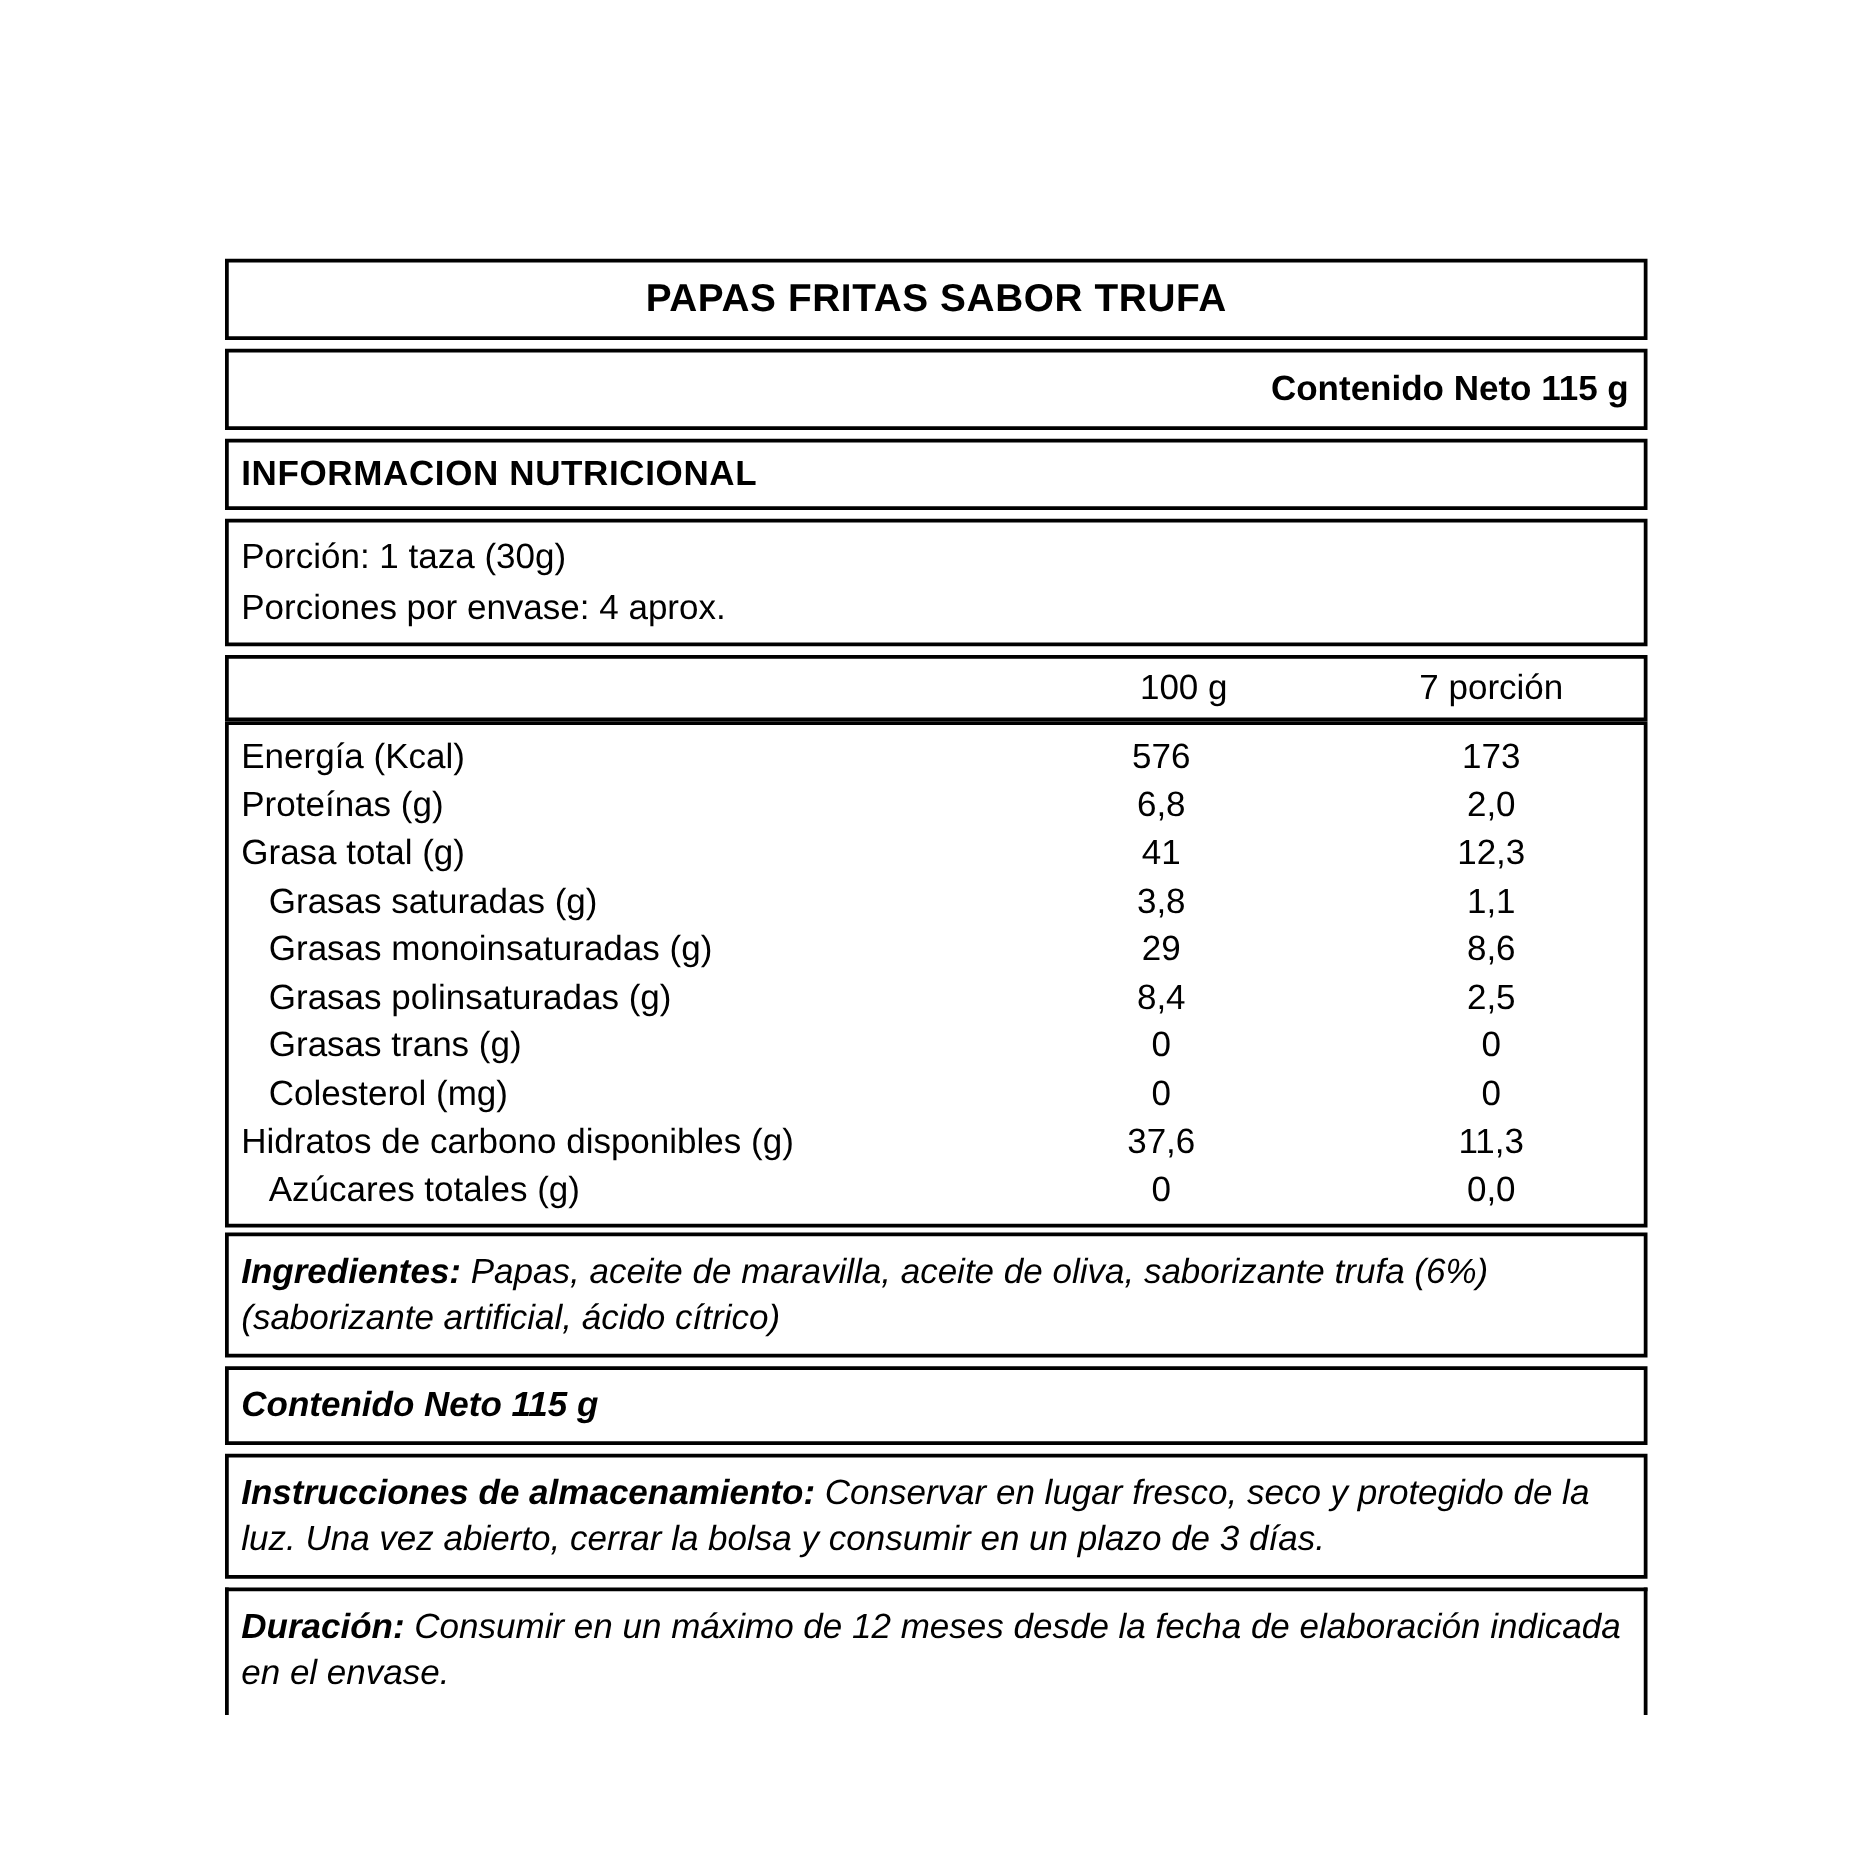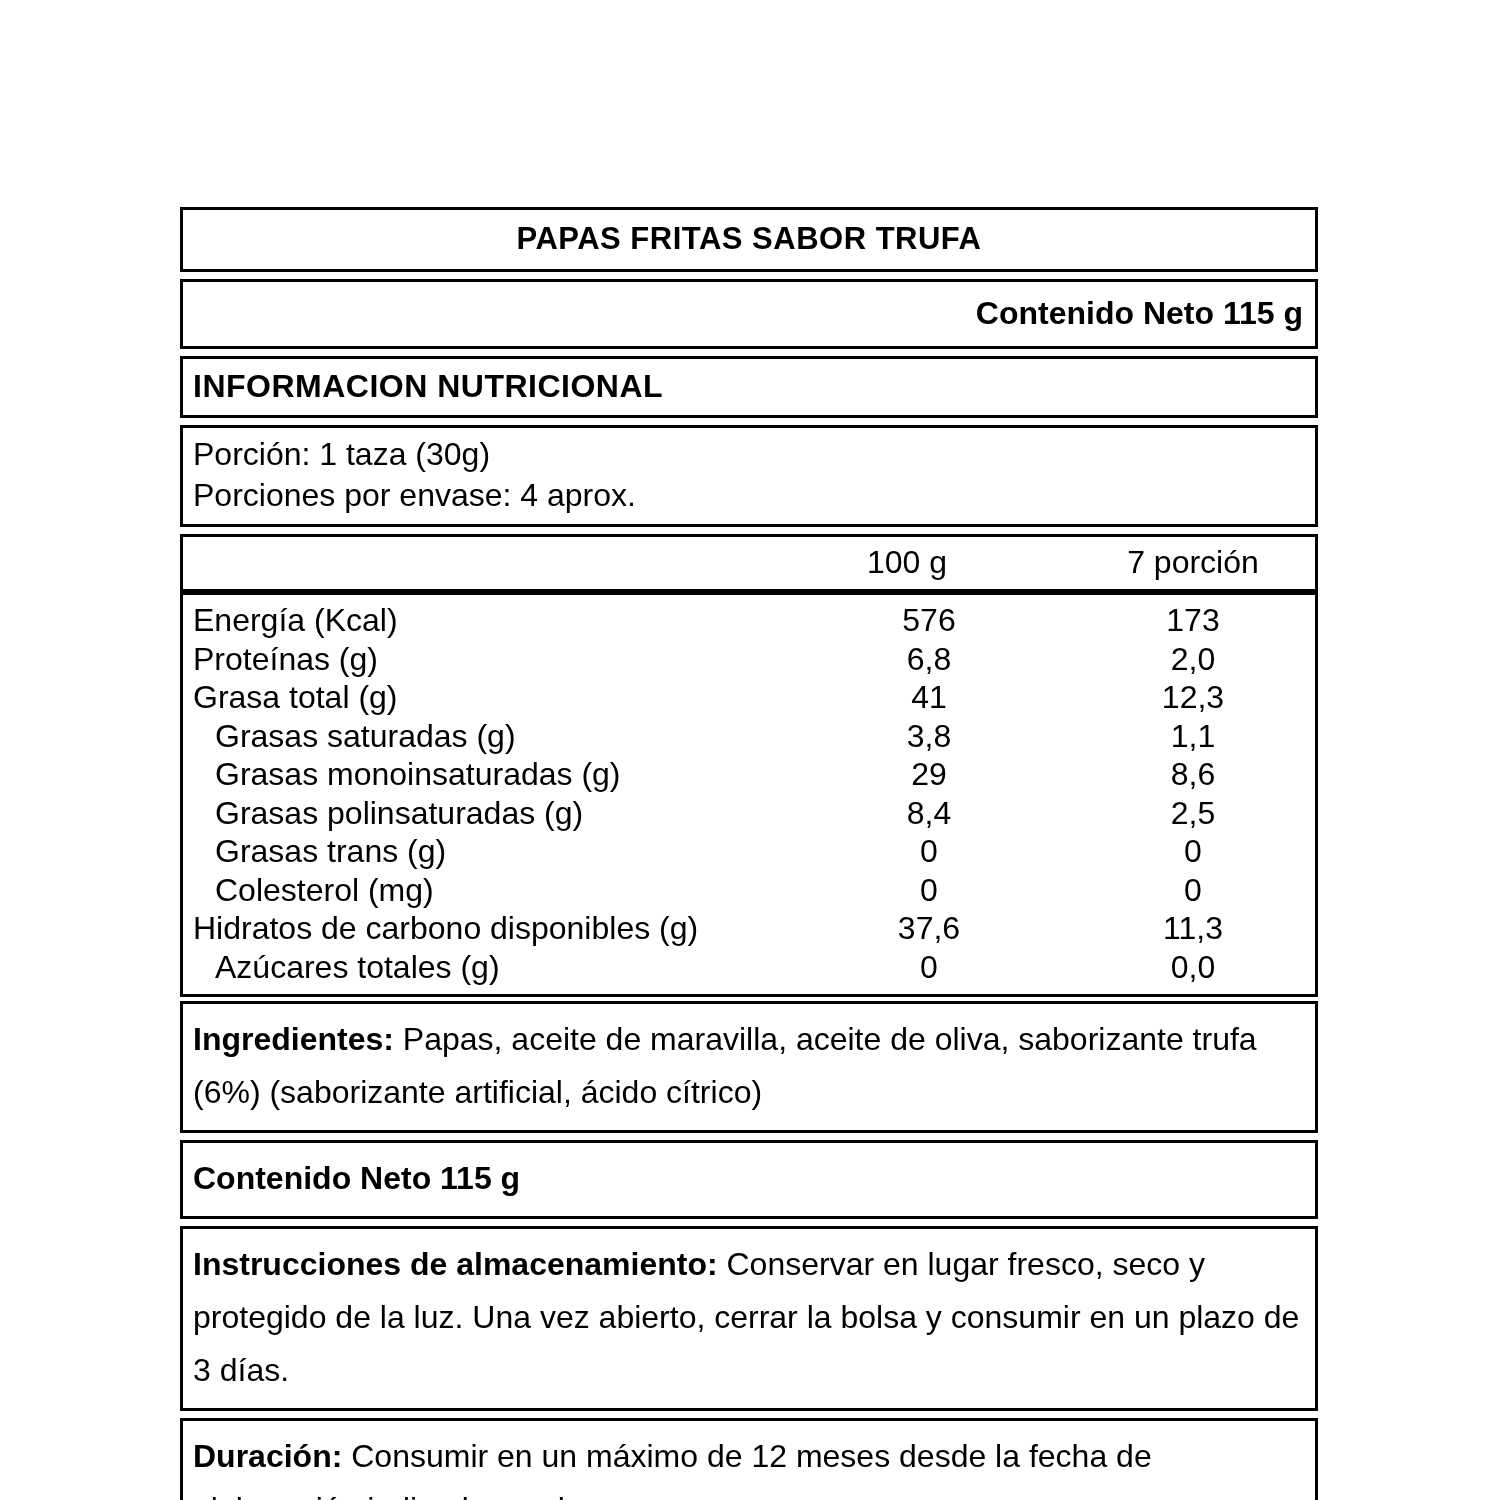--- a/index.html
+++ b/index.html
@@ -18,21 +18,21 @@
   .sheet {
     position: absolute;
     left: 180px;
     top: 207px;
     width: 1138px;
   }
   .box {
     border: 3px solid #000000;
     background: #ffffff;
     margin-bottom: 7px;
-    font-size: 32px;
+    font-size: 28px;
     box-sizing: border-box;
   }
   .title-box {
     text-align: center;
     font-weight: bold;
     font-size: 31px;
     letter-spacing: 0.5px;
     padding: 11px 0 12px 0;
   }
   .netcontent-box {
@@ -56,40 +56,40 @@
   }
   .cols .num {
     text-align: center;
   }
   .cols .c2 {
     padding-right: 26px;
   }
   .colhead-box {
     margin-bottom: 0;           
     padding: 7px 0 8px 0;
-    gap: 40px;
   }
   .nutrients-box {
     padding: 6px 0 8px 0;
     margin-bottom: 4px;
   }
   .nutrient-row {
     line-height: 38.5px;
     gap: 18px;
   }
   .nutrient-row .nname {
     padding-left: 10px;
     white-space: nowrap;
   }
   .nutrient-row.sub .nname {
     padding-left: 32px;
   }
   .text-box {
     padding: 9px 12px 11px 10px;
-    line-height: 53px;
+    line-height: 37px;
+    font-style: italic;
   }
   .bold { font-weight: bold; }
   .duration-box {
     border-bottom: none;        
     margin-bottom: 0;
     padding-bottom: 16px;
   }
 </style>
 </head>
 <body>

